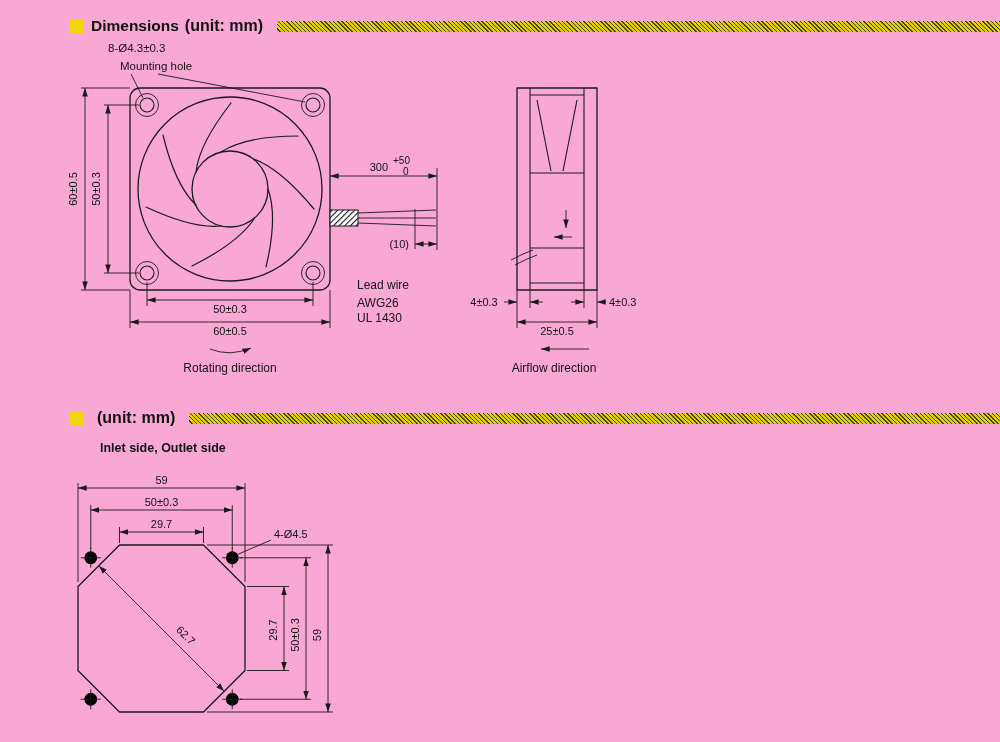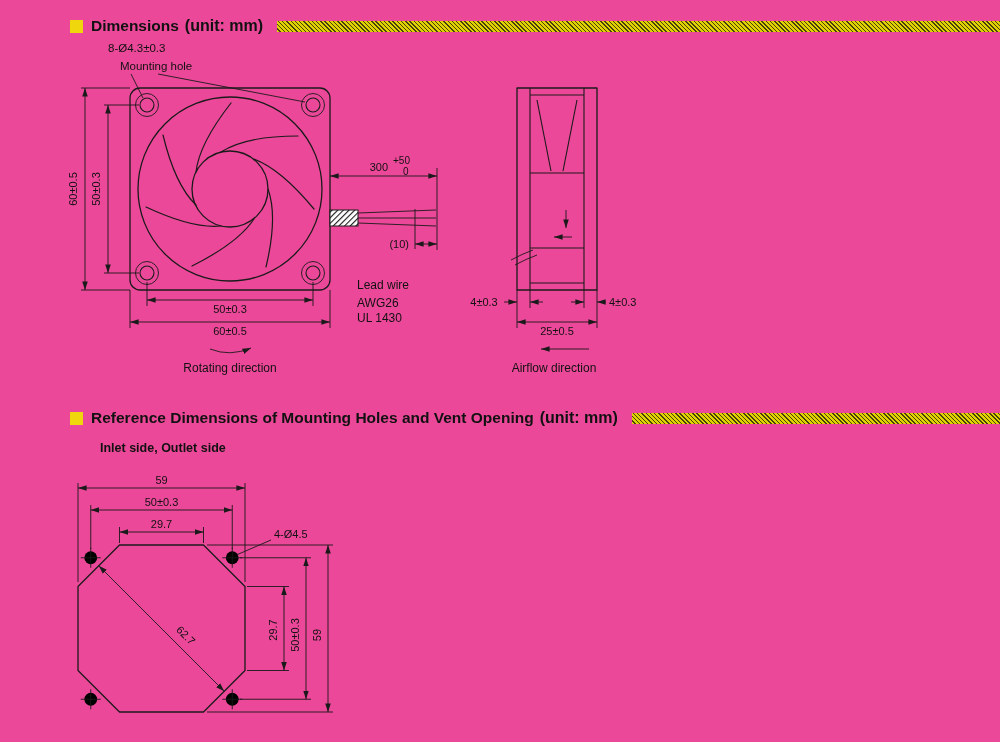--- a/index.html
+++ b/index.html
@@ -1,16 +1,16 @@
 <!DOCTYPE html>
 <html><head>
 <meta charset="utf-8">
 <style>
   html,body{margin:0;padding:0;background:#fff;}
-  .page{position:relative;width:1000px;height:742px;background:#ec4899;overflow:hidden;
+  .page{position:relative;width:1000px;height:742px;background:#f9a8d4;overflow:hidden;
         font-family:"Liberation Sans","DejaVu Sans",sans-serif;color:#111;}
   .hdr{position:absolute;left:70px;right:0;height:24px;display:flex;align-items:center;}
   .bullet{width:13px;height:13px;background:#f0d60c;flex:0 0 auto;margin-right:8px;}
   .hdr .title{font-size:15.5px;font-weight:bold;white-space:nowrap;}
   .hdr .unit{font-size:16px;font-weight:bold;margin-left:6px;white-space:nowrap;}
   .hatch-bar{flex:1 1 auto;height:11px;margin-left:14px;
      background:repeating-linear-gradient(45deg,#e2d100 0px,#e2d100 2px,#47420a 2px,#47420a 3px);}
   .subtitle{position:absolute;left:100px;top:441px;font-size:12.5px;font-weight:600;}
   svg{position:absolute;left:0;display:block;}
   .ln{fill:none;stroke:#1a1a1a;stroke-width:1.3;stroke-linecap:round;stroke-linejoin:round;}
@@ -150,21 +150,20 @@
       <text x="609" y="268">4±0.3</text>
       <line x1="517" y1="284" x2="597" y2="284" marker-start="url(#ah)" marker-end="url(#ah)"></line>
       <text text-anchor="middle" x="557" y="297">25±0.5</text>
       <line x1="589" y1="311" x2="541" y2="311" marker-end="url(#ah)"></line>
       <text class="lbl" text-anchor="middle" x="554" y="334">Airflow direction</text>
     </g>
   </svg>
 
   <div class="hdr" style="top:406px;">
     <span class="bullet"></span>
-    <span class="title">Reference Dimensions of Mounting Holes and Vent Opening</span>
     <span class="unit">(unit: mm)</span>
     <span class="hatch-bar"></span>
   </div>
 
   <div class="subtitle">Inlet side, Outlet side</div>
 
   <svg style="top:430px;" width="1000" height="312" viewBox="0 0 1000 312">
     <defs>
       <marker id="ah2" viewBox="0 0 9 7" markerWidth="9" markerHeight="7" refX="8.6" refY="3.5" orient="auto-start-reverse" markerUnits="userSpaceOnUse">
         <path d="M0,0.7 L8.6,3.5 L0,6.3 Z" fill="#1a1a1a"></path>

